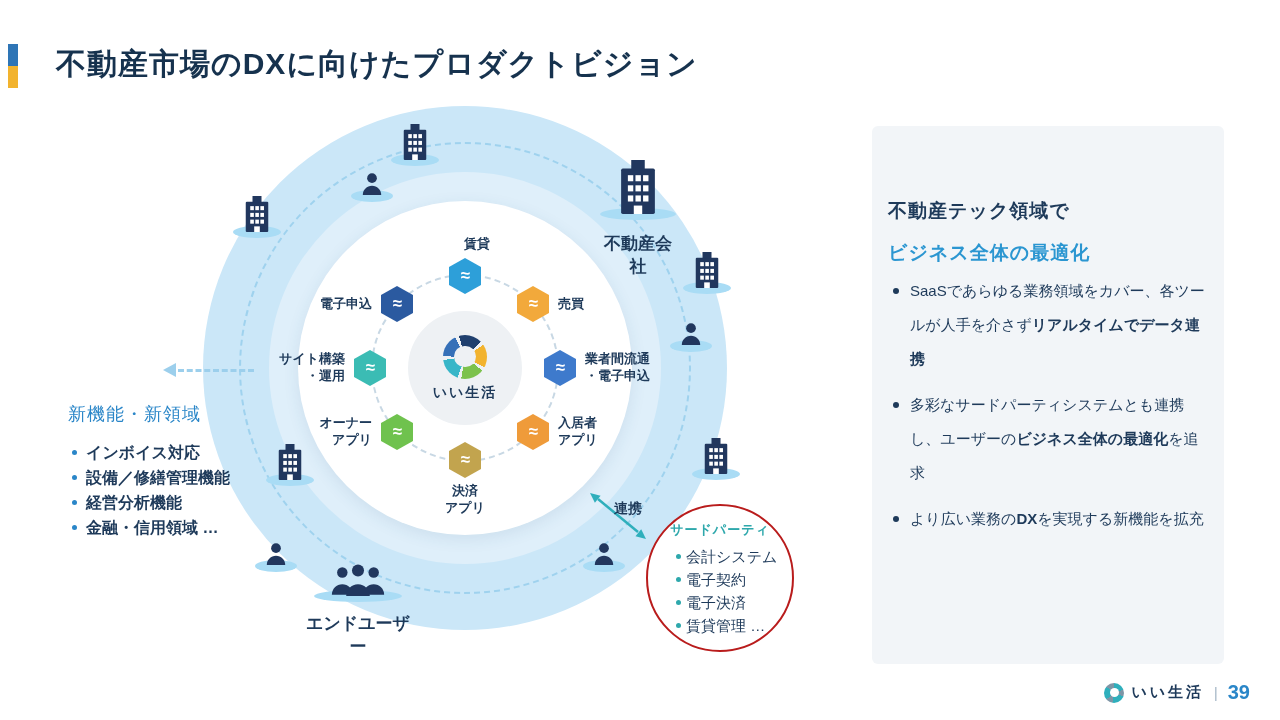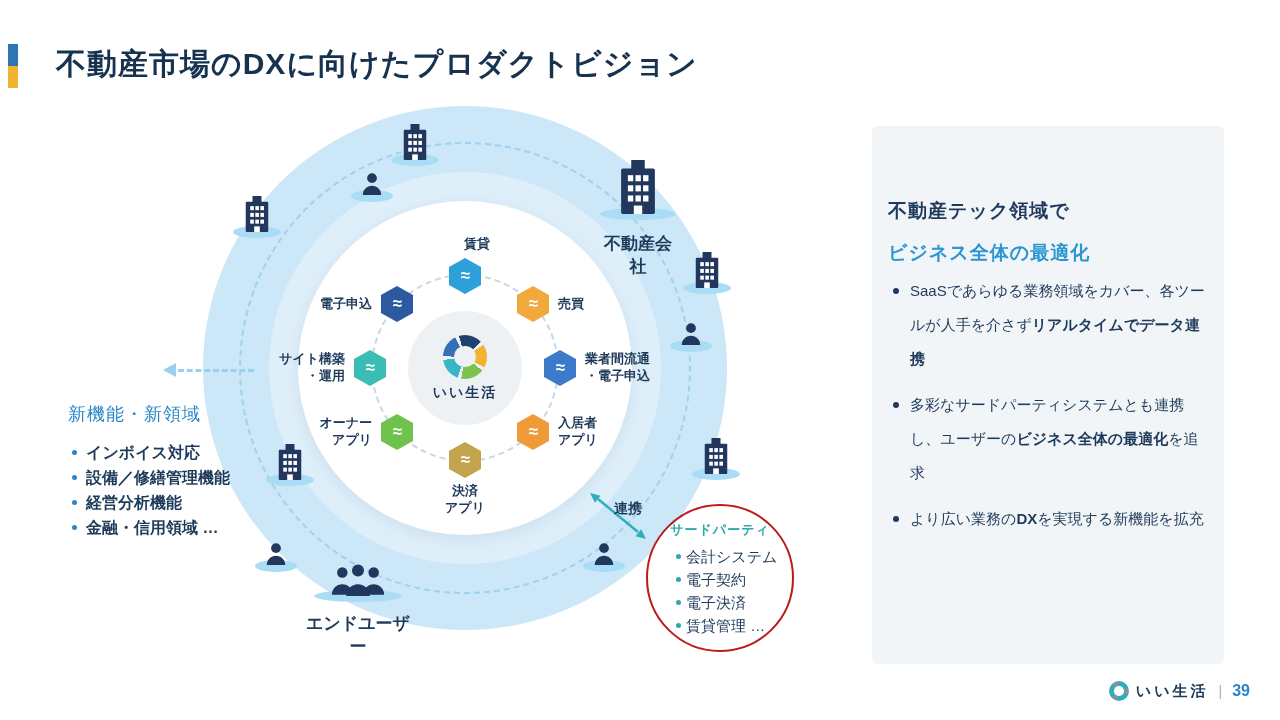--- a/index.html
+++ b/index.html
@@ -100,21 +100,21 @@
   
   .footer { position:absolute; right:30px; top:681px; display:flex; align-items:center; gap:7px; z-index:10; }
   .ring-footer {
     width:20px; height:20px;
     background:conic-gradient(#2FAFBC 0 70deg, #7E95A6 70deg 110deg, #2FAFBC 110deg 190deg,
       #7E95A6 190deg 230deg, #2FAFBC 230deg 310deg, #7E95A6 310deg 360deg);
   }
   .ring-footer::after { background:#ffffff; }
   .footer-brand { font-size:15px; font-weight:bold; letter-spacing:3px; color:#1E3A5A; }
   .footer-divider { color:#9FB2C2; font-size:14px; margin:0 3px; }
-  .footer-page { font-size:16px; font-weight:bold; color:#2A86C8; }
+  .footer-page { font-size:20px; font-weight:bold; color:#2A86C8; }
 </style>
 </head>
 <body>
 
 <svg width="0" height="0" style="position:absolute" aria-hidden="true">
   <symbol id="sym-building" viewBox="0 0 26 32">
     <g fill="currentColor">
       <rect x="3" y="5" width="20" height="27" rx="1"></rect>
       <rect x="9" y="0" width="8" height="6"></rect>
     </g>

